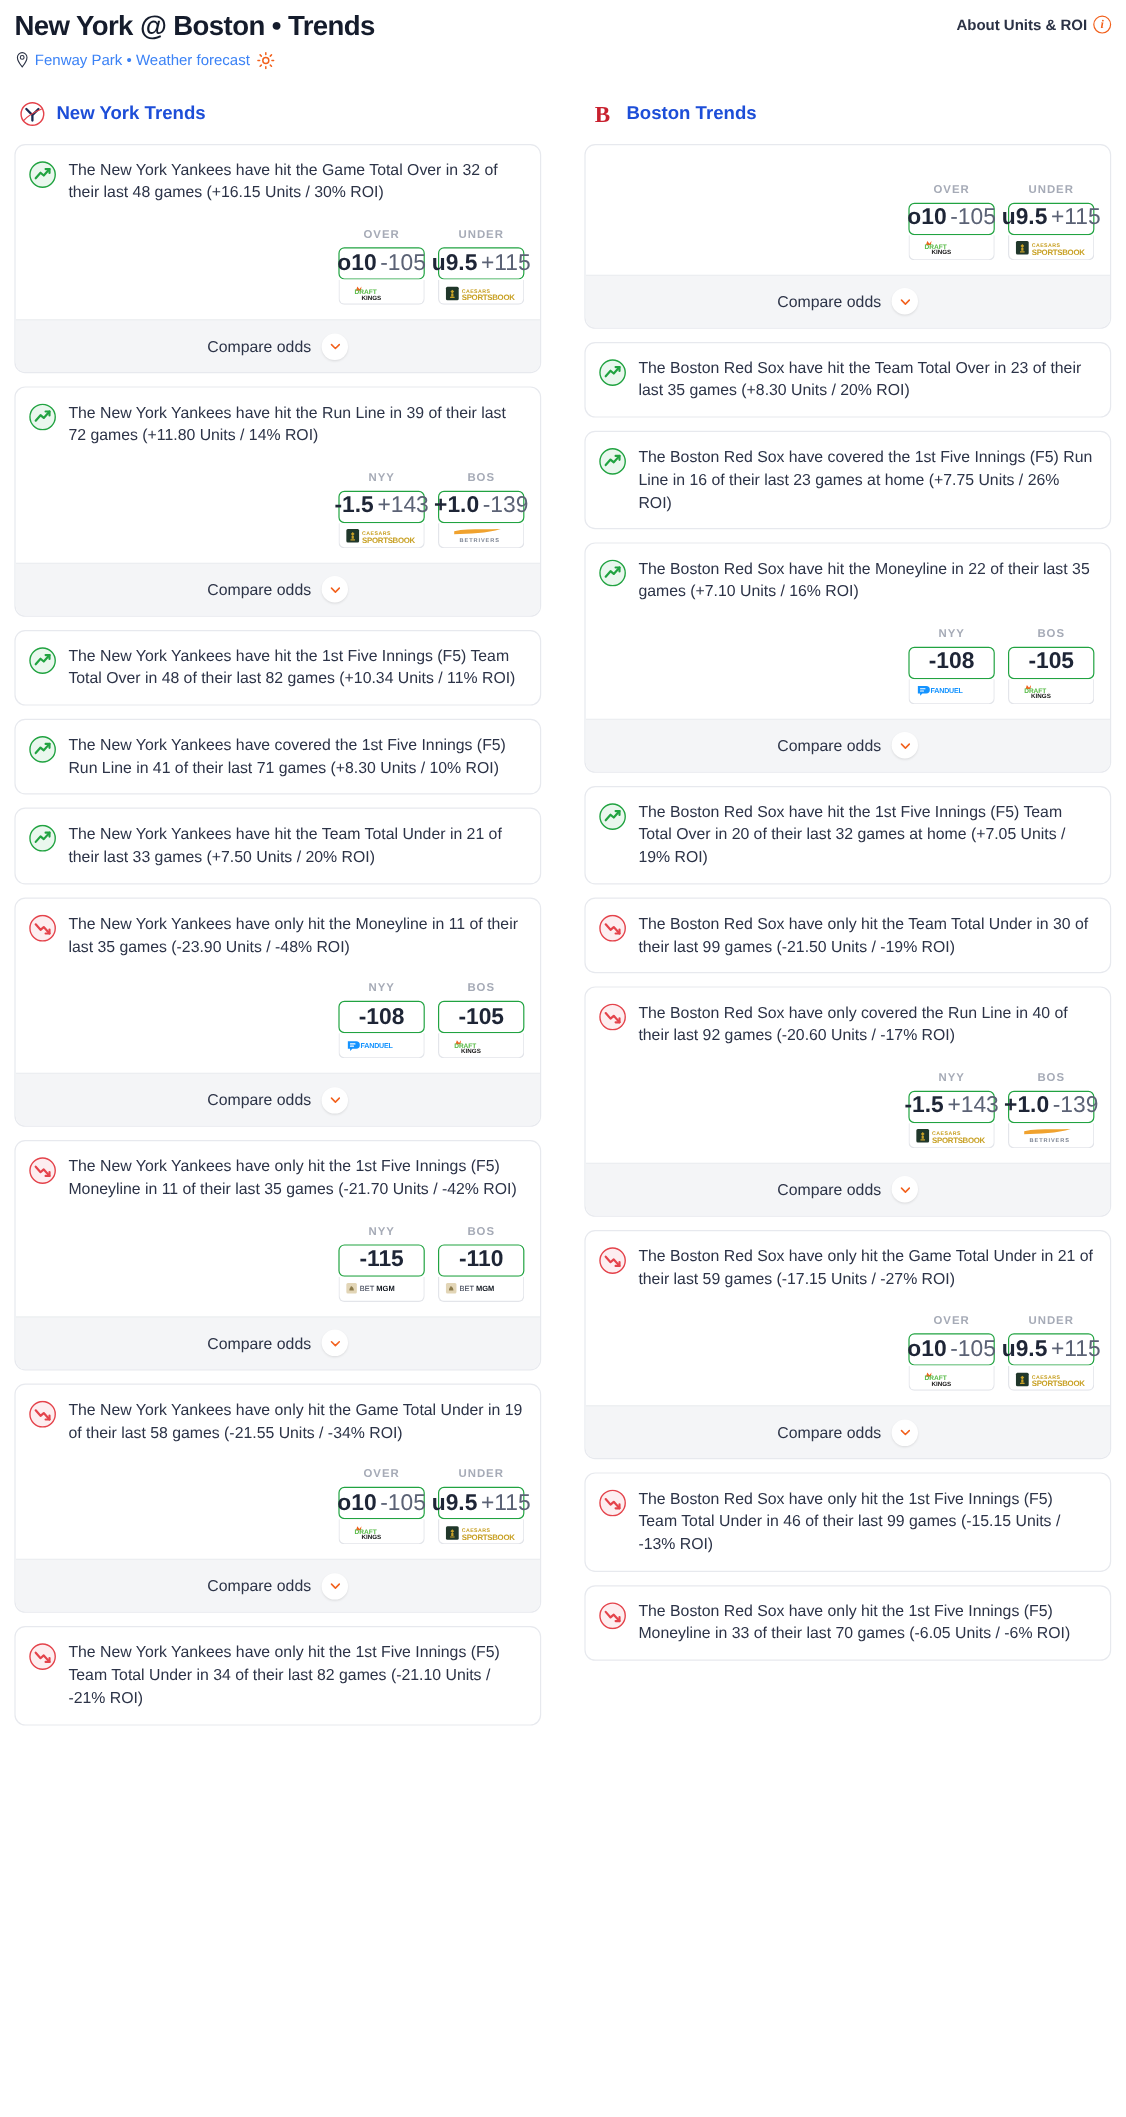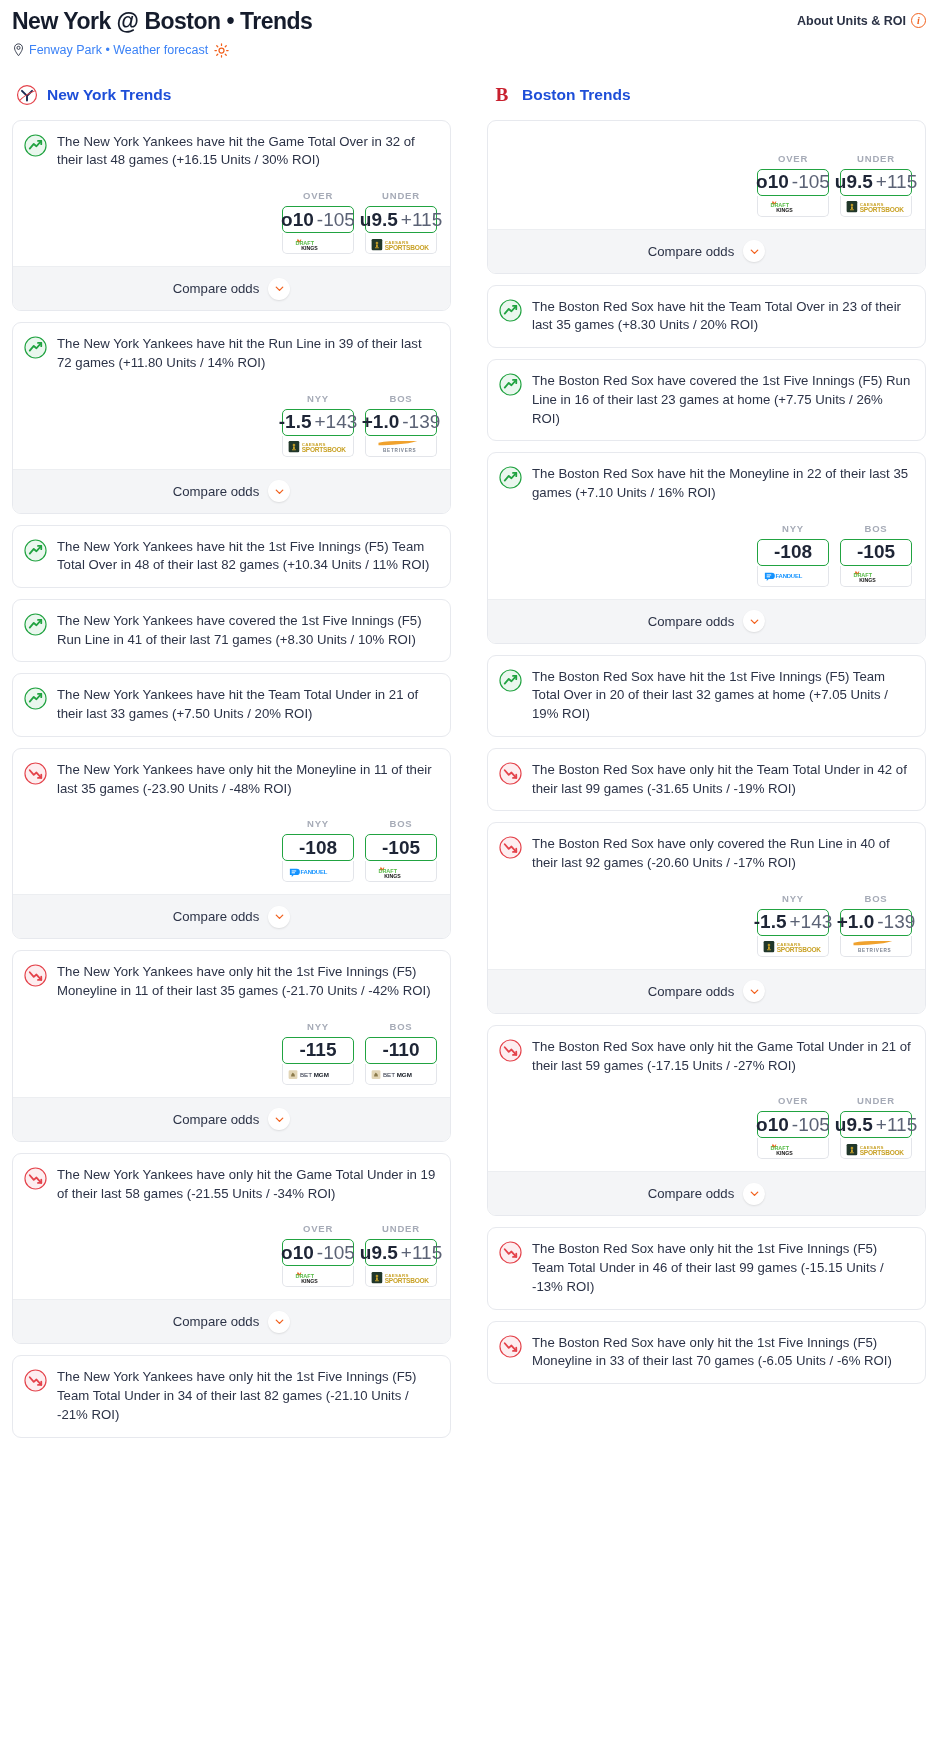--- a/index.html
+++ b/index.html
@@ -587,21 +587,21 @@
         </div>
       </div>
       <div class="card">
         <div class="card-body">
           <div class="trend-row">
             <span class="trend-icon"><svg viewBox="0 0 24 24" width="23" height="23">
                 <circle cx="12" cy="12" r="11" fill="#fdeef0" stroke="#e4434b" stroke-width="1.2"></circle>
                 <path d="M6 8.6 L10.2 13.4 L13 11 L18 16.6" fill="none" stroke="#e4434b" stroke-width="1.9" stroke-linecap="round" stroke-linejoin="round"></path>
                 <path d="M14.6 16.6 H18 V13.2" fill="none" stroke="#e4434b" stroke-width="1.9" stroke-linecap="round" stroke-linejoin="round"></path>
               </svg></span>
-            <div class="trend-text">The Boston Red Sox have only hit the Team Total Under in 42 of their last 99 games (-31.65 Units / -19% ROI)</div>
+            <div class="trend-text">The Boston Red Sox have only hit the Team Total Under in 30 of their last 99 games (-21.50 Units / -19% ROI)</div>
           </div>
         </div>
       </div>
       <div class="card">
         <div class="card-body">
           <div class="trend-row">
             <span class="trend-icon"><svg viewBox="0 0 24 24" width="23" height="23">
                 <circle cx="12" cy="12" r="11" fill="#fdeef0" stroke="#e4434b" stroke-width="1.2"></circle>
                 <path d="M6 8.6 L10.2 13.4 L13 11 L18 16.6" fill="none" stroke="#e4434b" stroke-width="1.9" stroke-linecap="round" stroke-linejoin="round"></path>
                 <path d="M14.6 16.6 H18 V13.2" fill="none" stroke="#e4434b" stroke-width="1.9" stroke-linecap="round" stroke-linejoin="round"></path>

